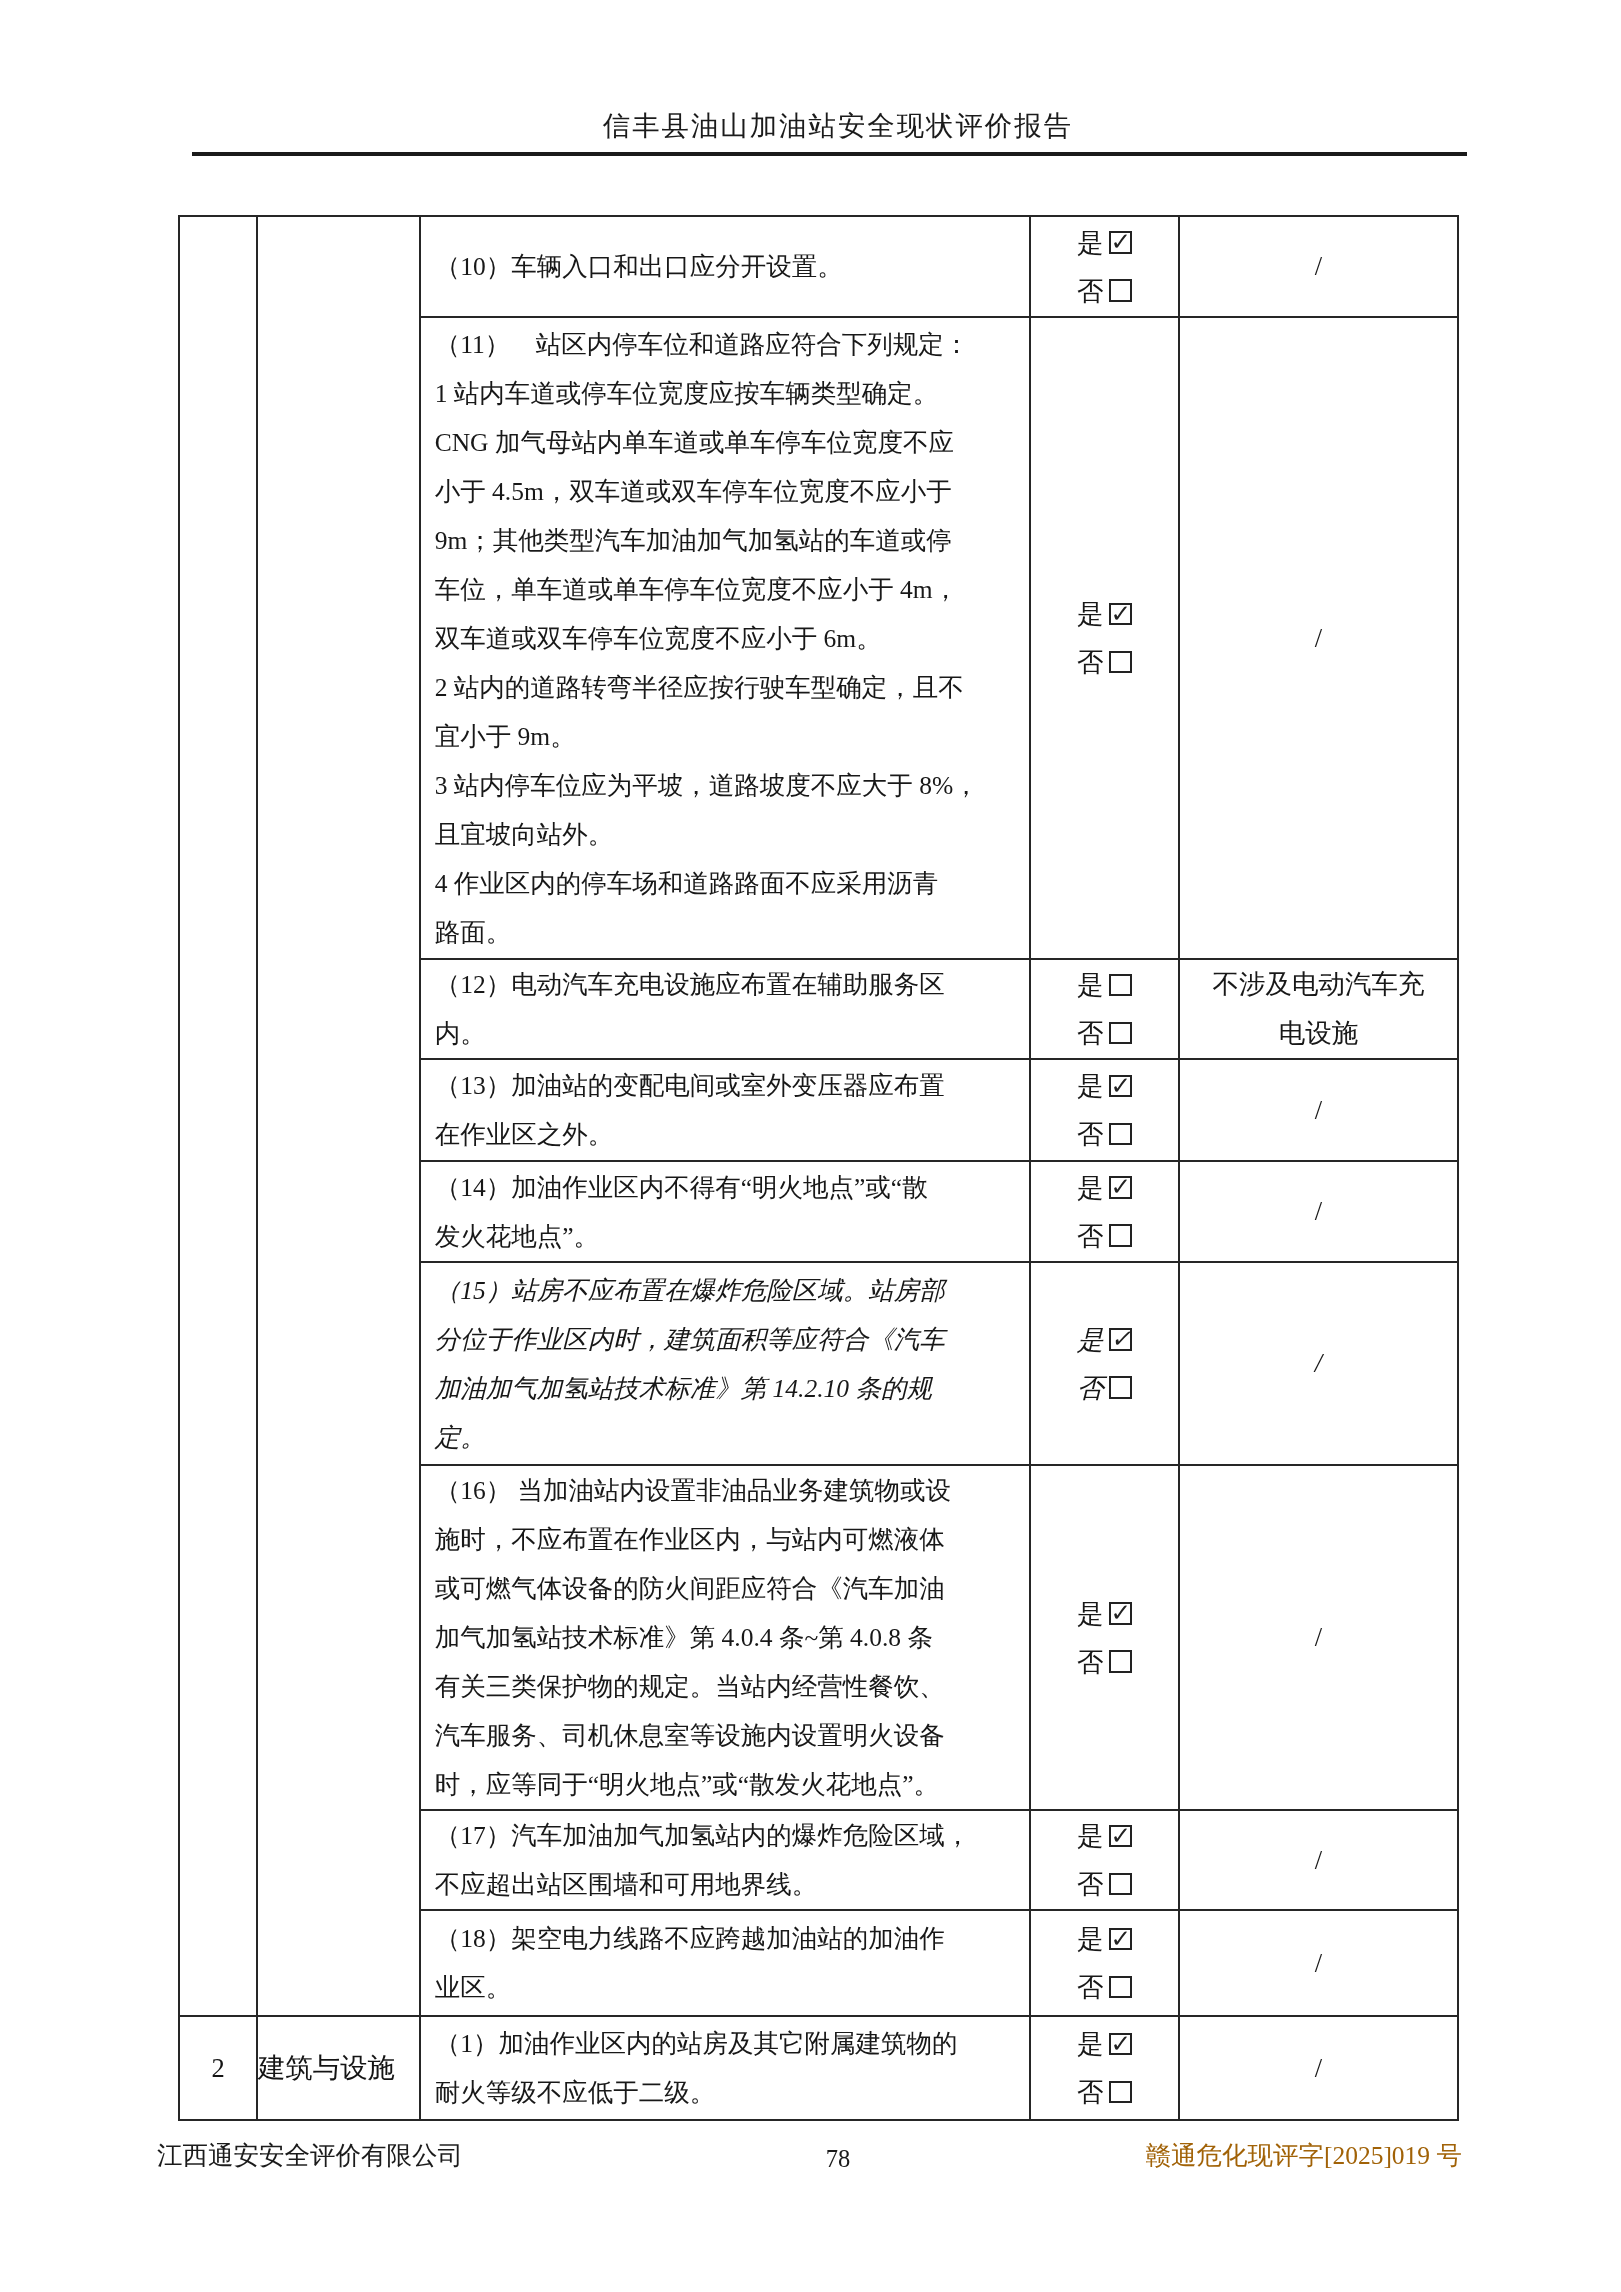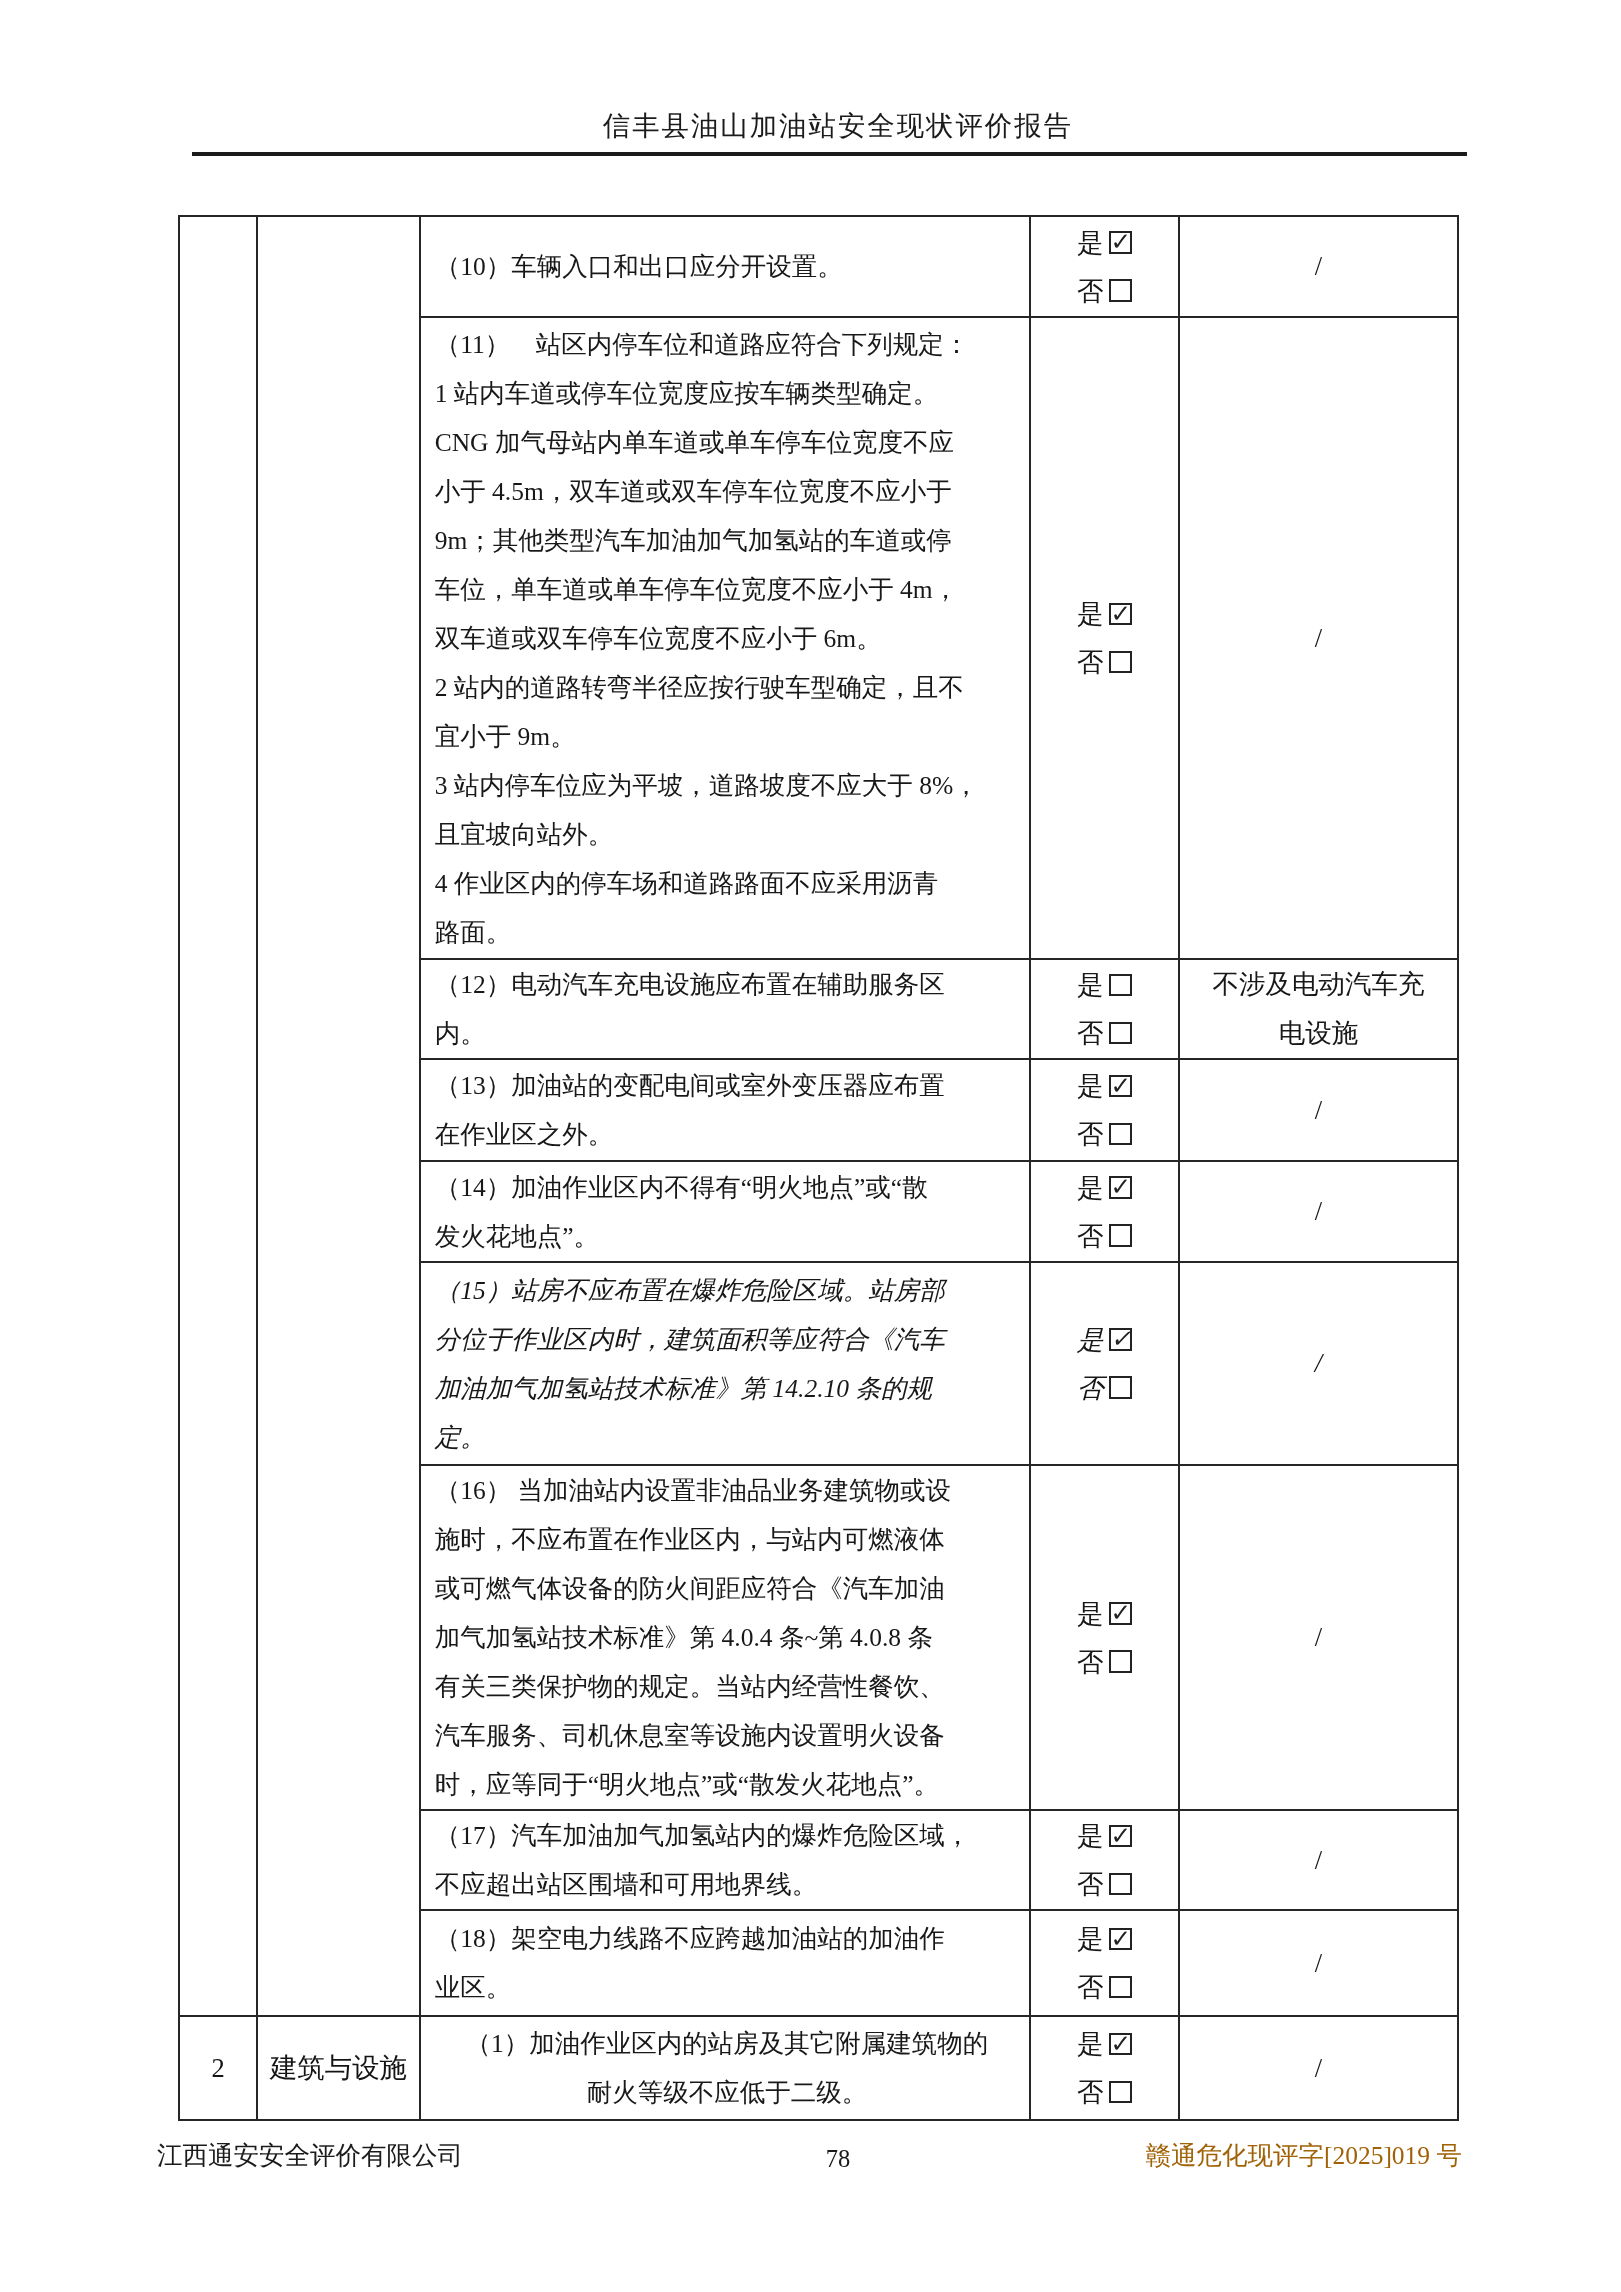--- a/index.html
+++ b/index.html
@@ -41,21 +41,21 @@
 
   .r0 td{height:99px;}
   .r1 td{height:640px;}
   .r2 td{height:98px;font-family:Liberation Serif, serif;}
   .r3 td{height:100px;}
   .r4 td{height:99px;}
   .r5 td{height:201px;font-style:italic;}
   .r6 td{height:342px;}
   .r7 td{height:96px;}
   .r8 td{height:104px;}
-  .r9 td{height:102px;text-align:center;}
+  .r9 td{height:102px;}
 
   td.c-seq{text-align:center;font-size:26.5px;}
   td.c-cat{font-size:27.4px;padding:0 17.6px;line-height:53px;}
   td.c-content{padding:0;margin-left:43px;}
   .ctext{
     font-size:25.5px;line-height:49px;
     padding:0 9.8px 0 13.7px;
     white-space:pre-line;
     color:#181818;
   }

